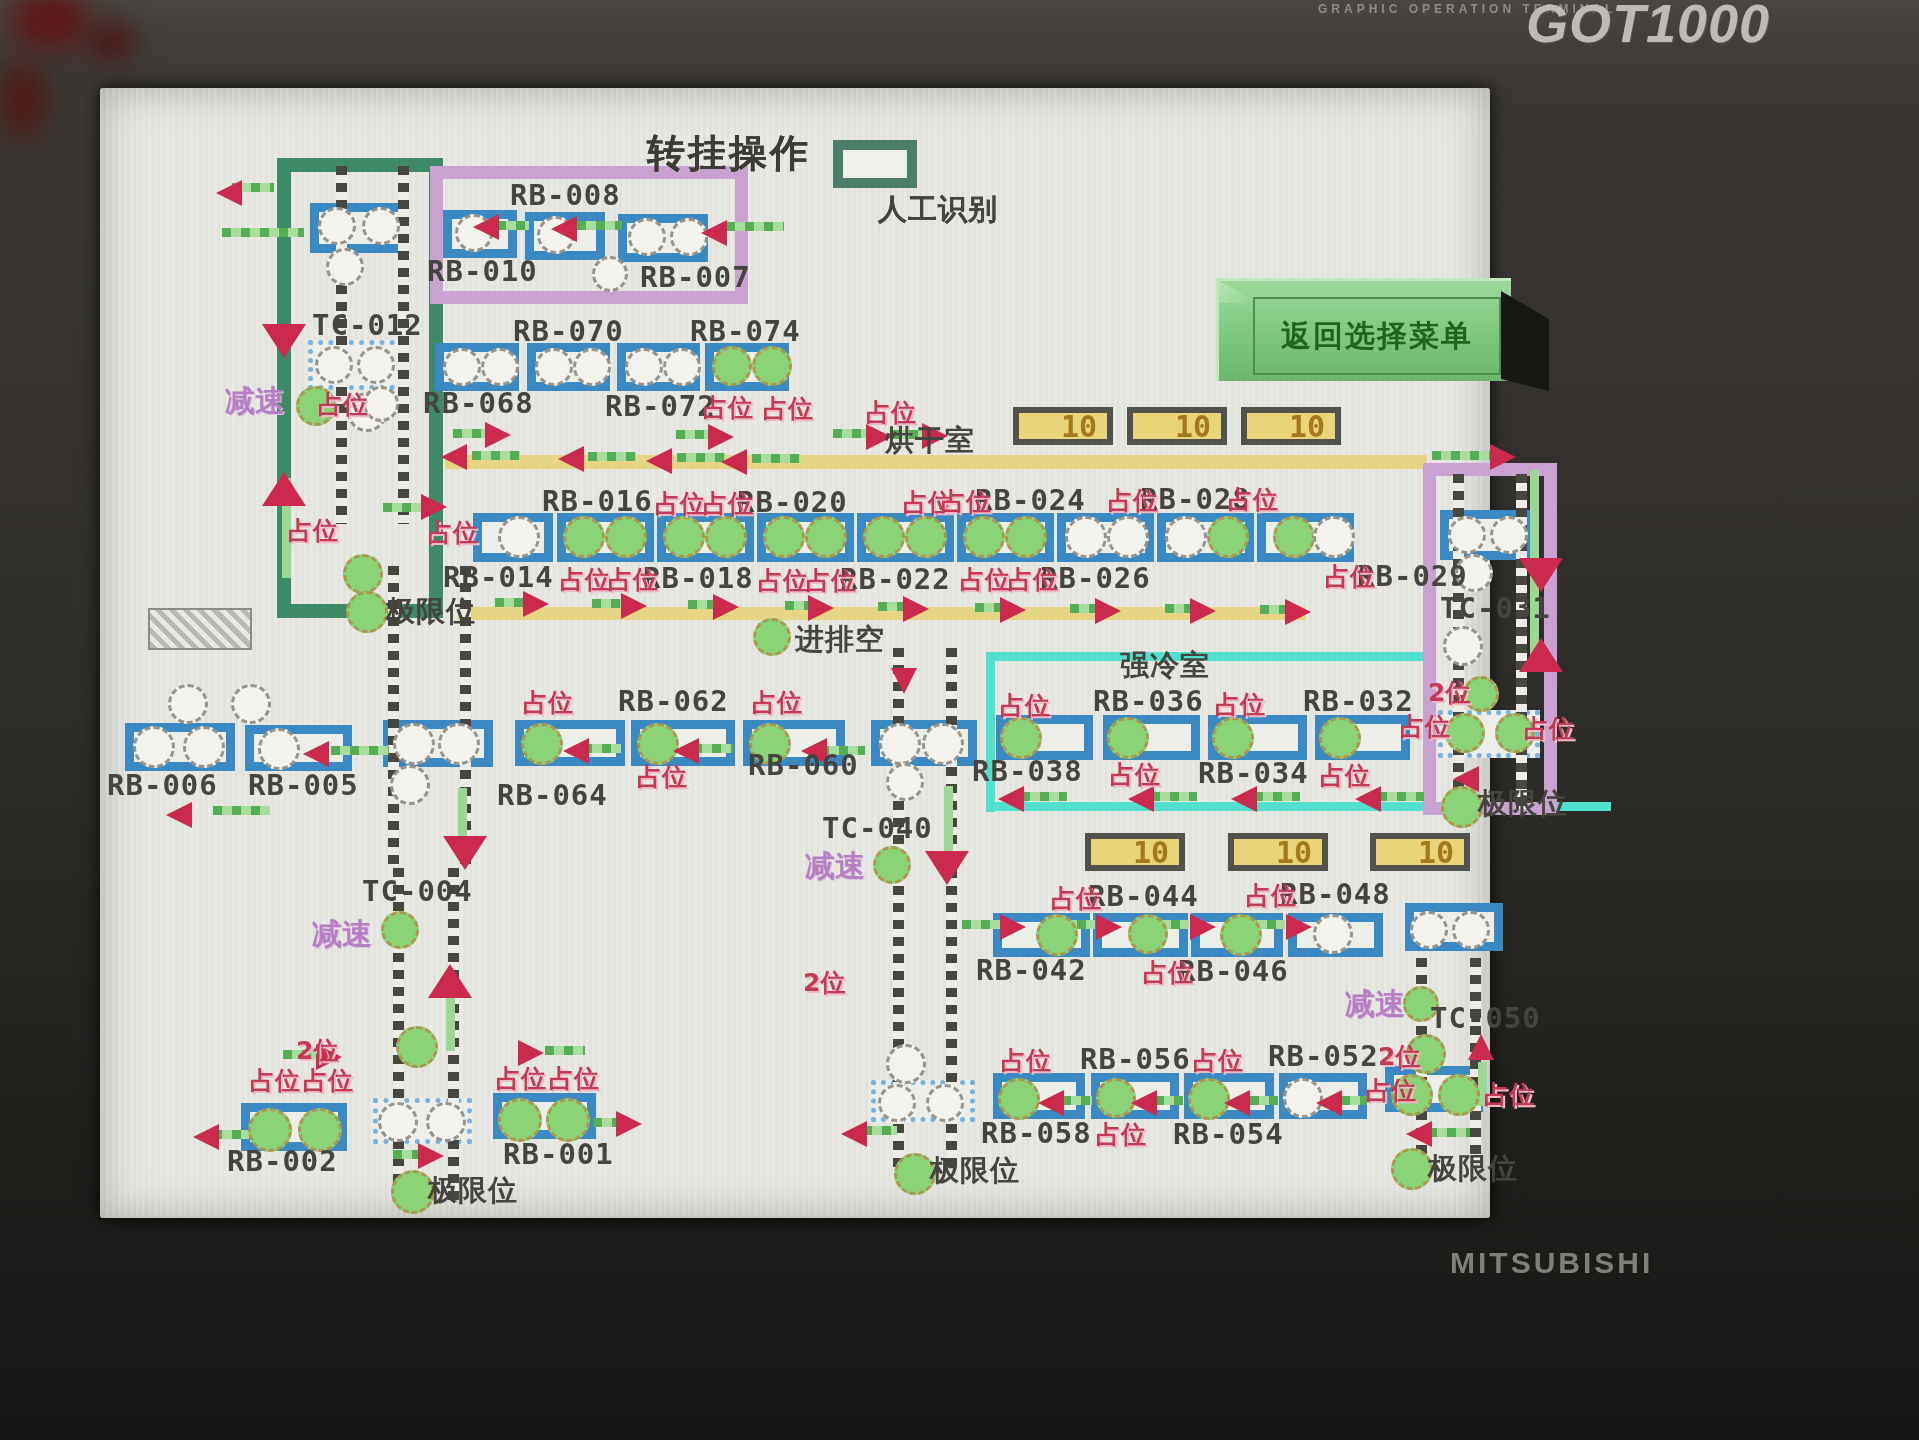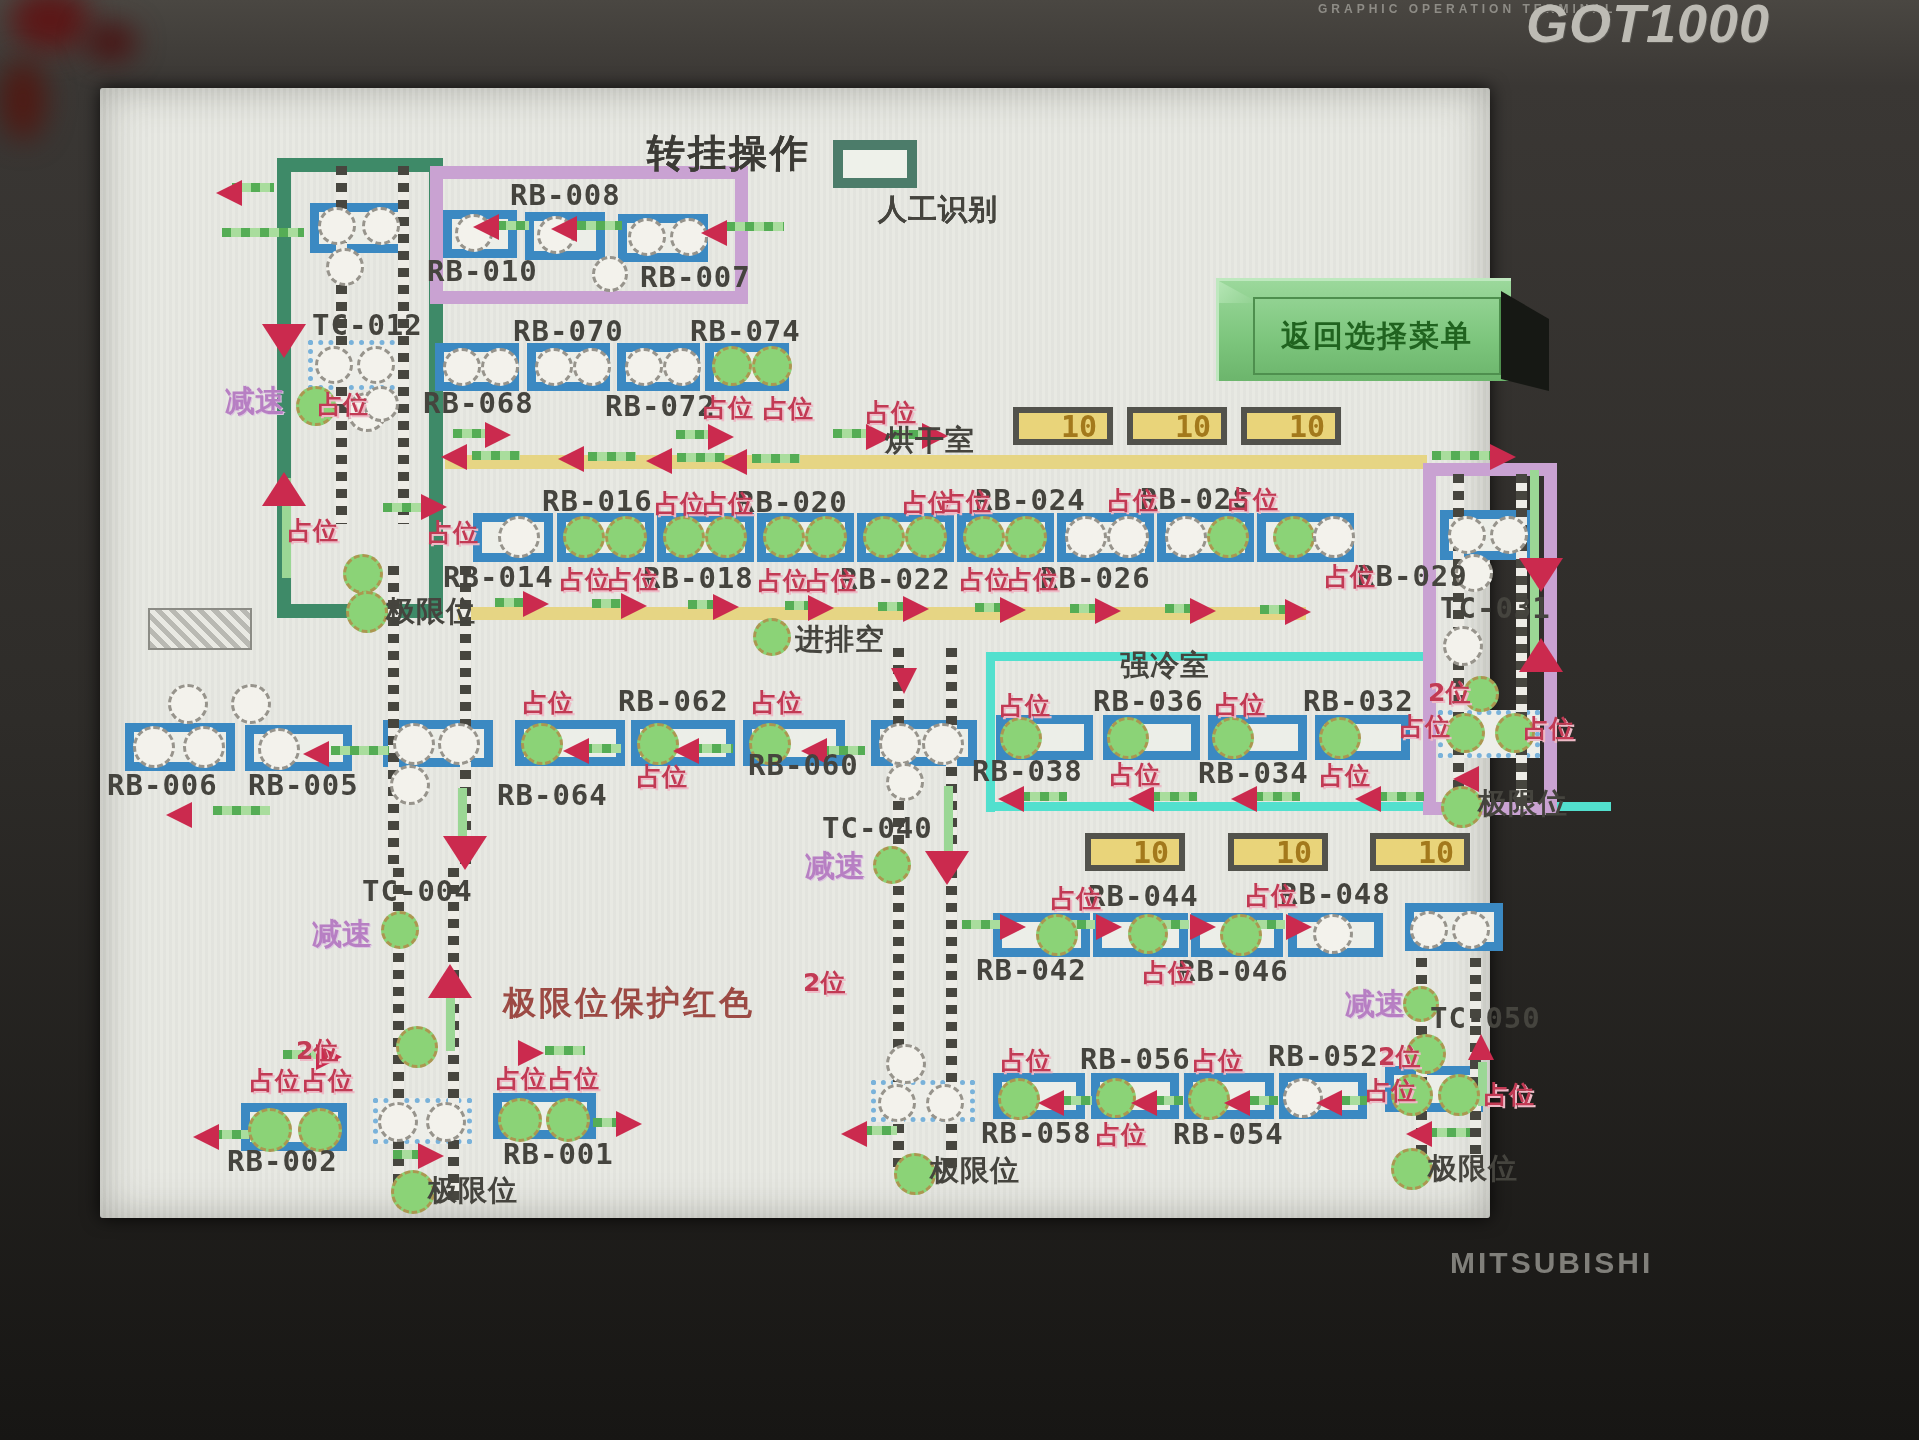--- a/index.html
+++ b/index.html
@@ -385,21 +385,20 @@
         <div class="abs lab lb" style="left: 227px; top: 1144px;">RB-002</div>
         <div class="abs lab lb" style="left: 483px; top: 1137px; margin-left: 20px;">RB-001</div>
         <div class="abs lab lb" style="left: 428px; top: 1171px;">极限位</div>
         <div class="abs lab lb" style="left: 930px; top: 1151px;">极限位</div>
         <div class="abs lab lb" style="left: 1428px; top: 1149px;">极限位</div>
         <div class="abs lab lb" style="left: 386px; top: 592px;">极限位</div>
         <div class="abs lab ps" style="left: 225px; top: 381px;">减速</div>
         <div class="abs lab ps" style="left: 805px; top: 846px;">减速</div>
         <div class="abs lab ps" style="left: 312px; top: 914px;">减速</div>
         <div class="abs lab ps" style="left: 1345px; top: 984px;">减速</div>
-        <div class="abs lab lg" style="left: 503px; top: 981px;">极限位保护红色</div>
         <div class="abs lab zw" style="left: 703px; top: 391px;">占位</div>
         <div class="abs lab zw" style="left: 763px; top: 392px;">占位</div>
         <div class="abs lab zw" style="left: 866px; top: 396px;">占位</div>
         <div class="abs lab zw" style="left: 655px; top: 487px;">占位</div>
         <div class="abs lab zw" style="left: 703px; top: 487px;">占位</div>
         <div class="abs lab zw" style="left: 903px; top: 486px;">占位</div>
         <div class="abs lab zw" style="left: 941px; top: 485px;">占位</div>
         <div class="abs lab zw" style="left: 1108px; top: 484px;">占位</div>
         <div class="abs lab zw" style="left: 1228px; top: 483px;">占位</div>
         <div class="abs lab zw" style="left: 560px; top: 563px;">占位</div>

